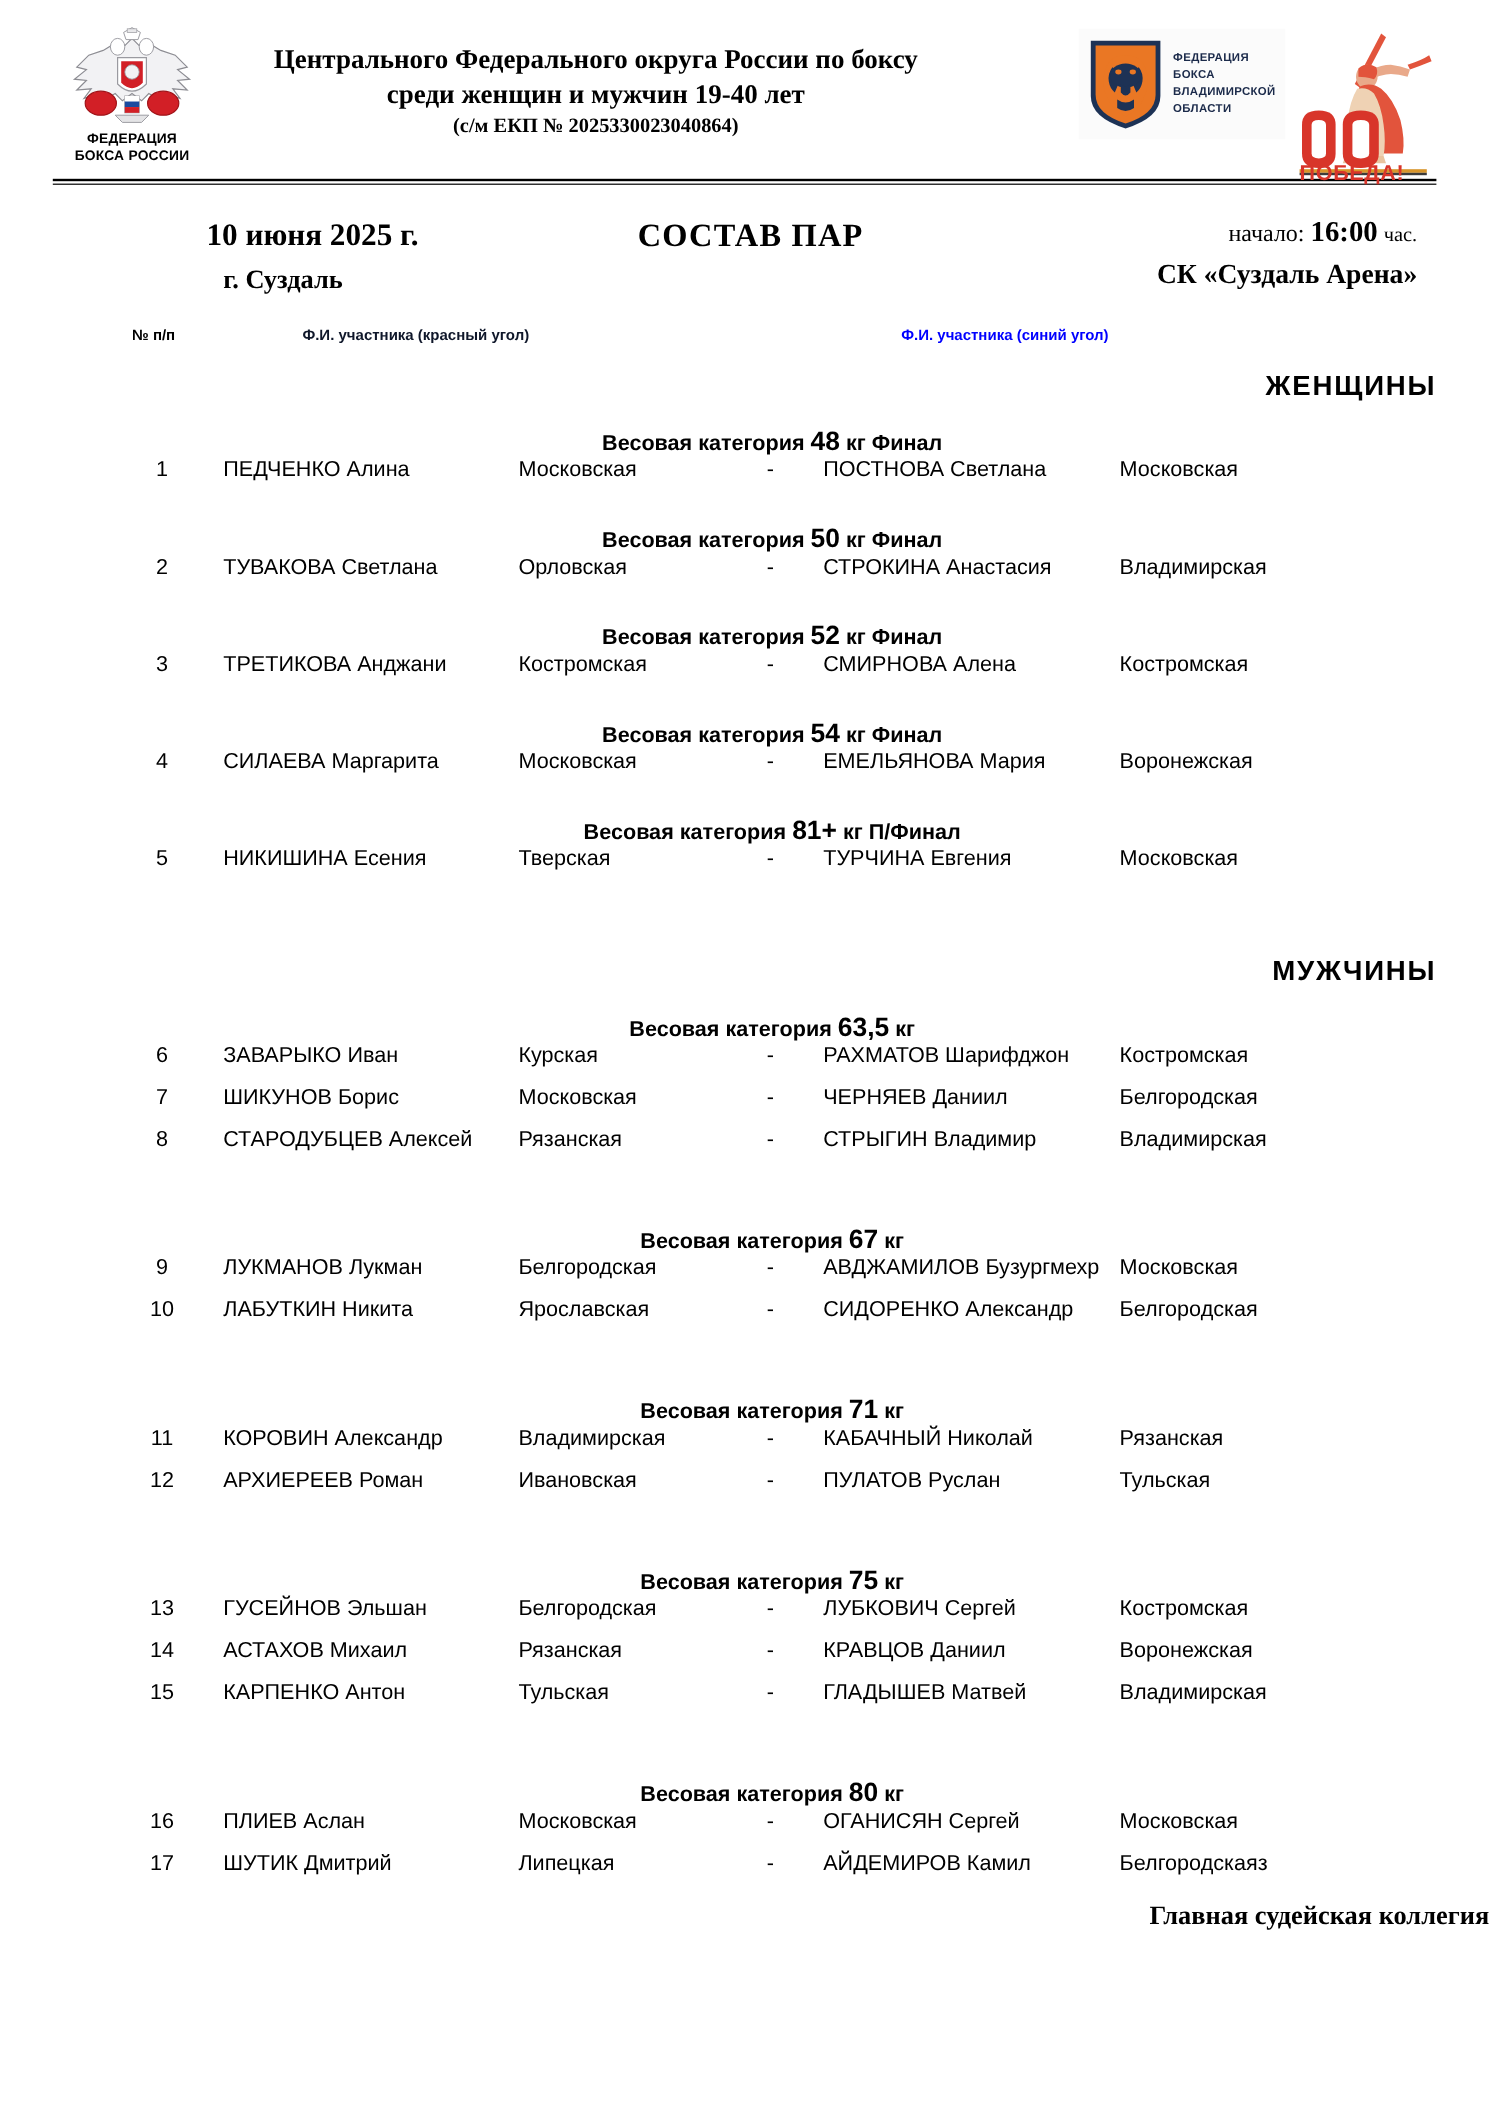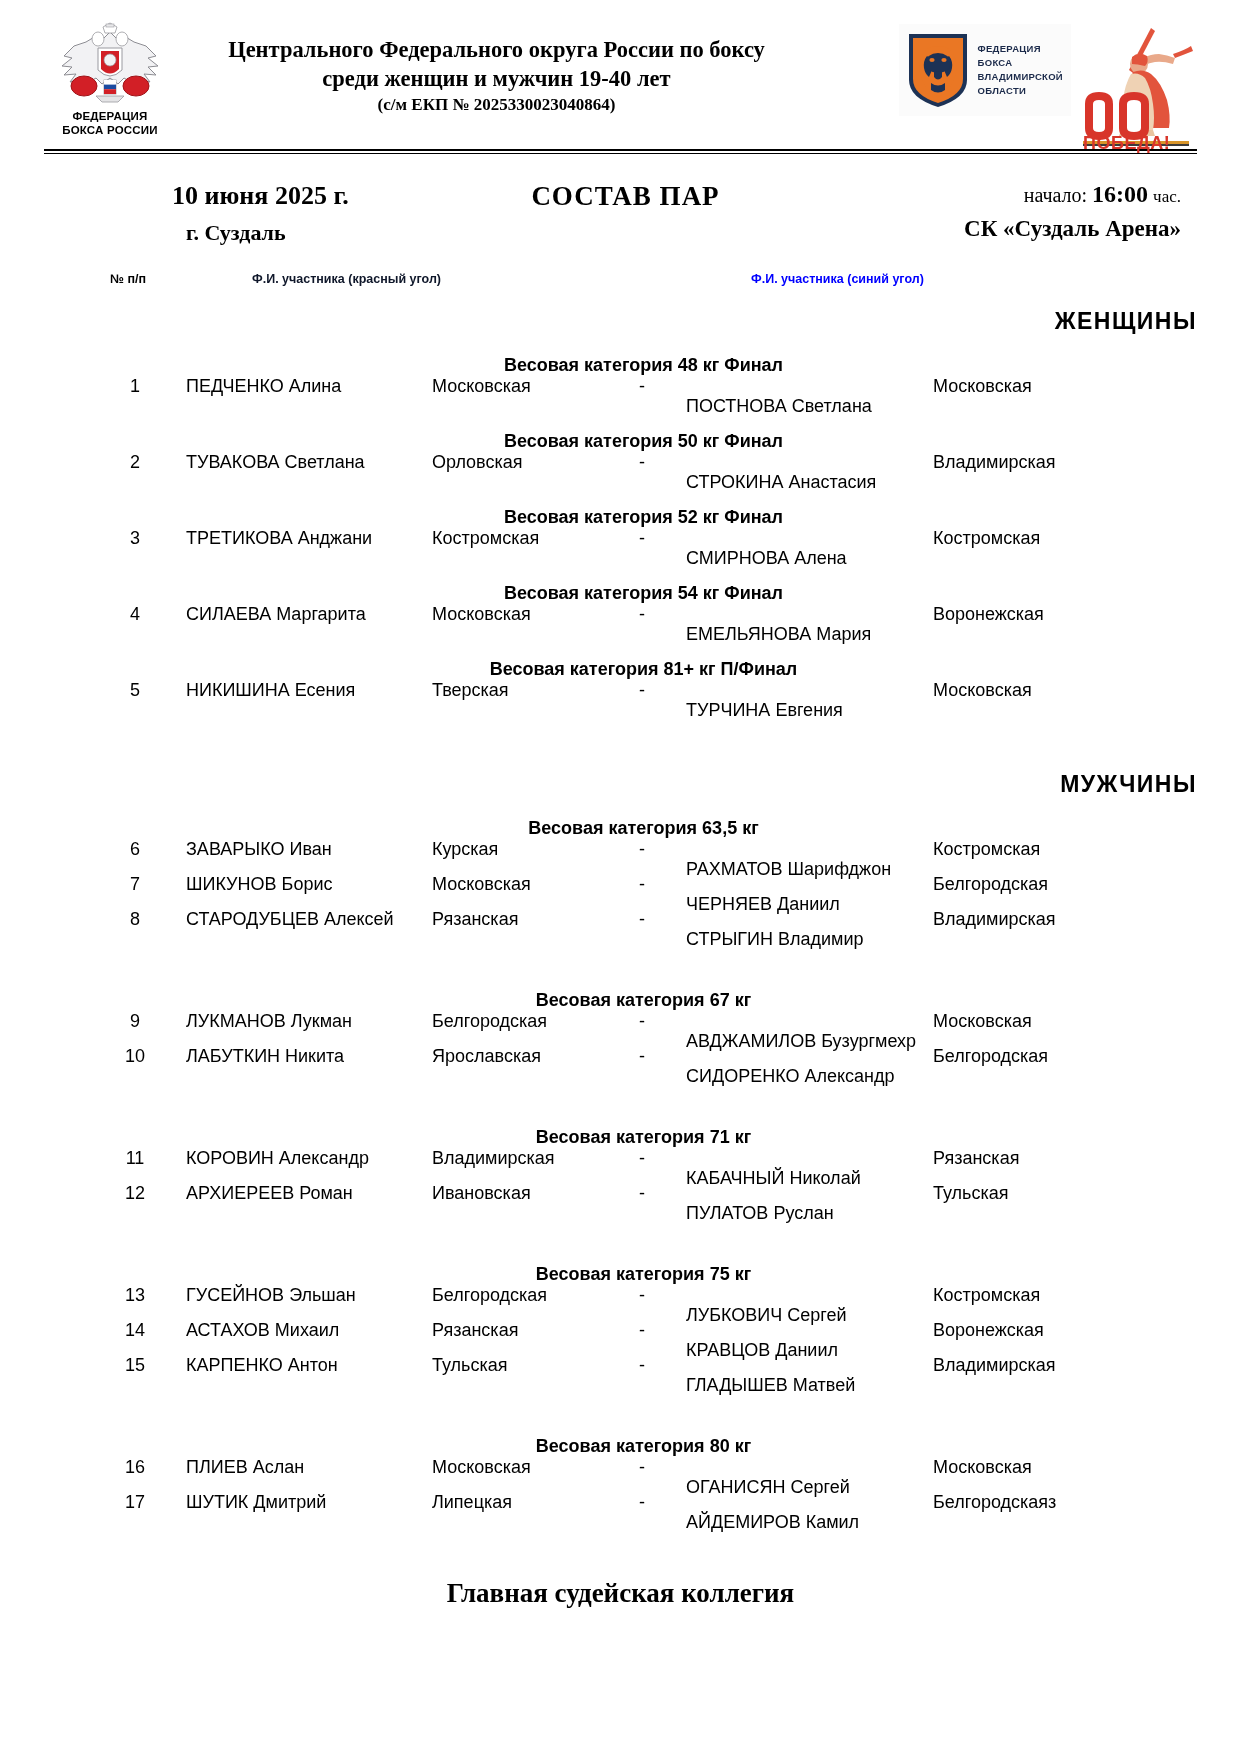--- a/index.html
+++ b/index.html
@@ -196,51 +196,51 @@
   }
 
   .weight-heading {
     text-align: center;
     font-size: 18px;
     font-weight: bold;
     margin-top: 20px;
     padding-left: 46px;
   }
   .weight-heading .kgnum {
-    font-size: 18px;
+    font-size: 22px;
     font-weight: bold;
   }
   .weight-heading .stage {
     font-size: 18px;
     font-weight: bold;
   }
 
   .group-gap { margin-top: 46px; }
 
   
   .bout {
     position: relative;
     height: 35px;
     font-size: 18px;
   }
   .bout .c-num   { position: absolute; left: 74px;  top: 0; width: 34px; text-align: center; }
   .bout .c-red   { position: absolute; left: 142px; top: 0; }
   .bout .c-redreg{ position: absolute; left: 388px; top: 0; }
   .bout .c-dash  { position: absolute; left: 595px; top: 0; }
-  .bout .c-blue  { position: absolute; left: 642px; top: 0; margin-top: 20px; }
+  .bout .c-blue  { position: absolute; left: 642px; top: 0; }
   .bout .c-bluereg{position: absolute; left: 889px; top: 0; }
 
   
   .footer {
     position: absolute;
     left: 0; right: 0;
     bottom: 146px;
-    text-align: center;
+    text-align: right;
     font-family: "Liberation Serif", serif;
-    font-size: 27px;
+    font-size: 22px;
     font-weight: bold;
   }
 </style>
 </head>
 <body>
 
 <div class="page">
 
   <div class="header">
 

